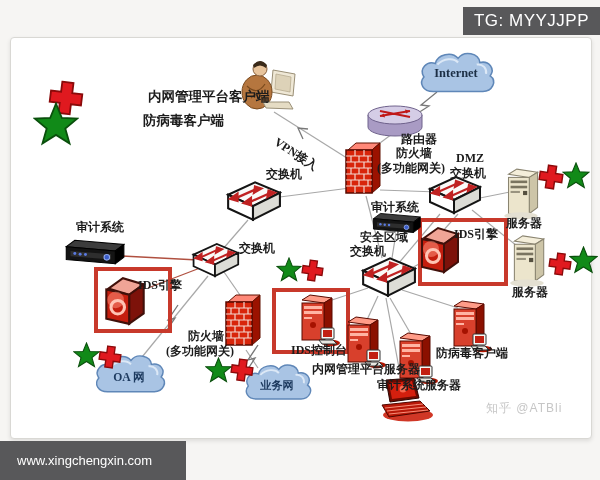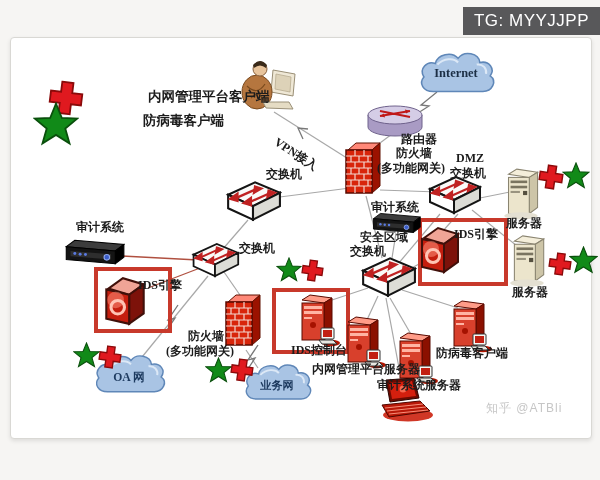--- a/index.html
+++ b/index.html
@@ -438,14 +438,15 @@
   <div class="lbl" style="left:239px;top:240px;">交换机</div>
   <div class="lbl" style="left:188px;top:328px;">防火墙</div>
   <div class="lbl small" style="left:166px;top:343px;">(多功能网关)</div>
   <div class="lbl" style="left:291px;top:342px;">IDS控制台</div>
   <div class="lbl small" style="left:312px;top:361px;">内网管理平台服务器</div>
   <div class="lbl small" style="left:377px;top:377px;">审计系统服务器</div>
   <div class="lbl small" style="left:436px;top:345px;">防病毒客户端</div>
 
   <div class="tg-badge">TG: MYYJJPP</div>
   <div class="watermark">知乎 @ATBli</div>
+  <div class="site-bar">www.xingchengxin.com</div>
 
 </div>
 
 </body></html>

